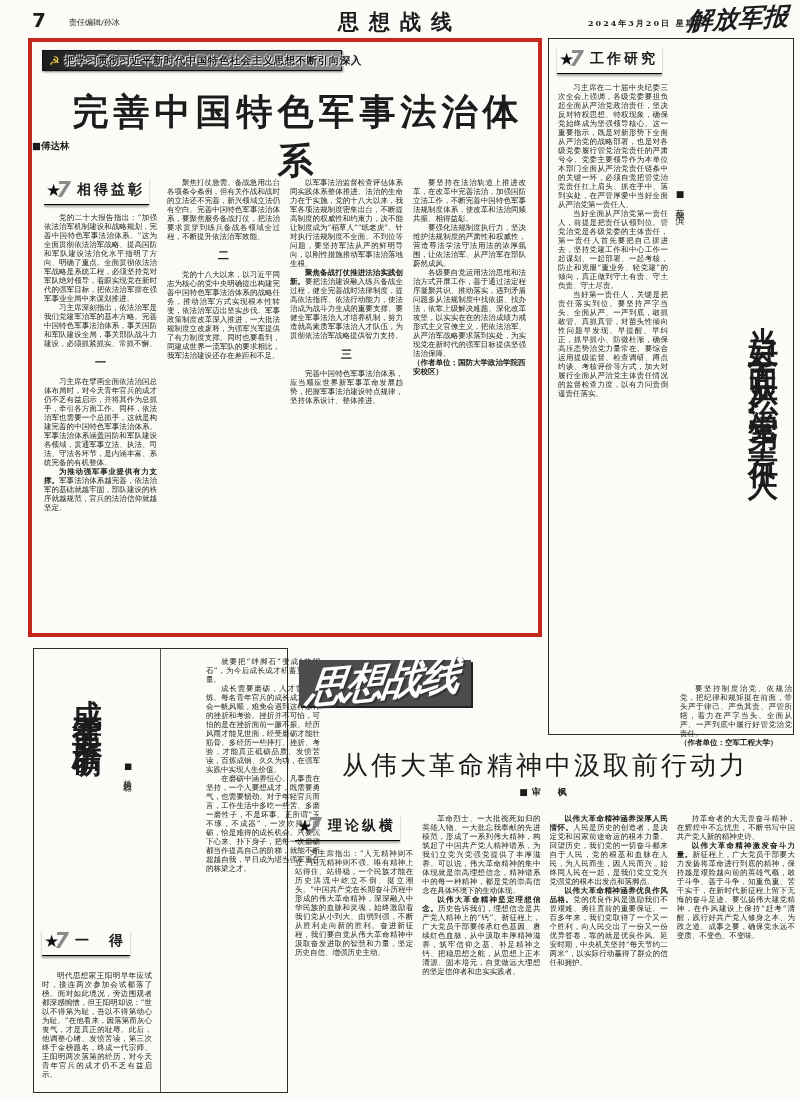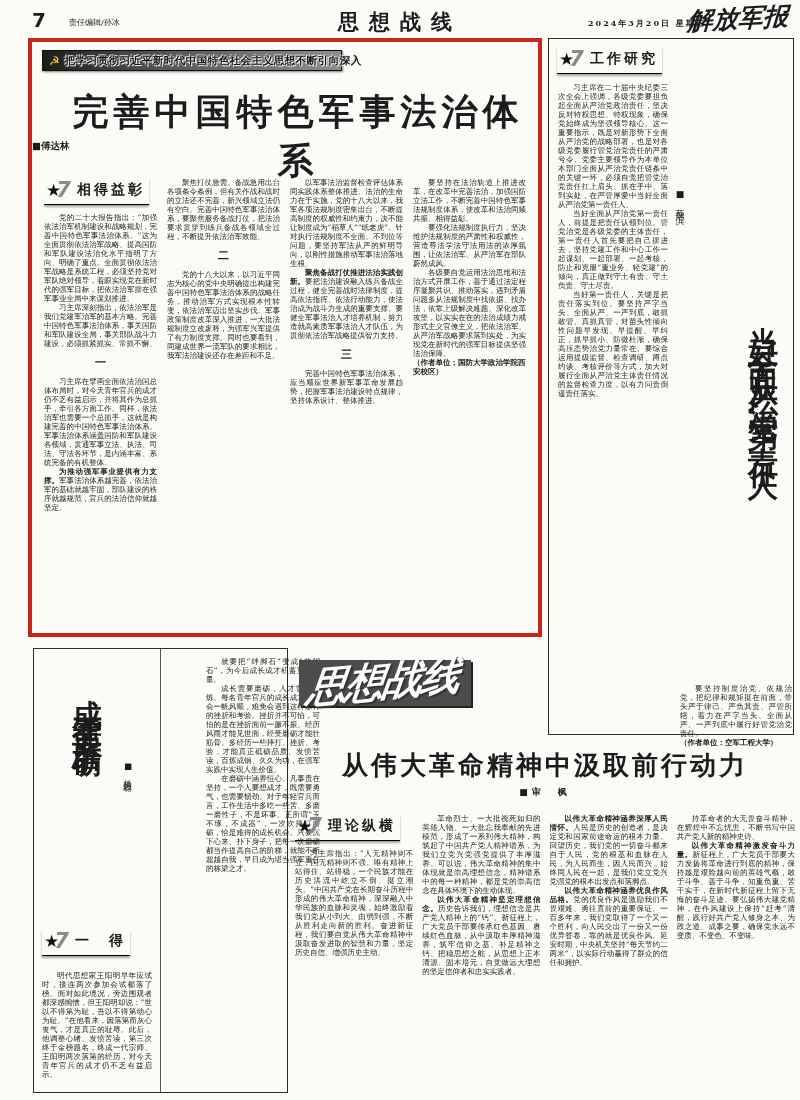--- a/index.html
+++ b/index.html
@@ -54,21 +54,21 @@
   .talent-vbyline { position:absolute; left:88px; top:112px; writing-mode:vertical-rl; text-orientation:upright; font-size:8.5px; letter-spacing:2px; }
   .talent-logo { position:absolute; left:8px; top:280px; }
   .talent-text1 { position:absolute; left:8px; top:322px; width:110px; bottom:6px; overflow:hidden; }
   .talent-text2 { position:absolute; left:133px; top:8px; width:114px; bottom:8px; overflow:hidden;margin-left:39px; }
 
   
   .spirit { position:absolute; left:295px; top:648px; width:500px; height:447px; }
   .calligraphy { position:absolute; left:4px; top:12px; width:172px; height:46px; background:#4c4c4c; box-shadow:2px 2px 0 #222; }
   .calligraphy span { position:absolute; left:8px; top:-6px; font-size:40px; font-weight:bold; font-style:italic; color:#fff;
                       transform:rotate(-5deg) skewX(-12deg); letter-spacing:-2px; white-space:nowrap; text-shadow:2px 2px 1px #333; }
-  .spirit-headline { position:absolute; left:0; right:0; top:100px; text-align:center; font-size:26px; font-weight:bold; letter-spacing:3px; }
+  .spirit-headline { position:absolute; left:0; right:0; top:100px; text-align:center; font-size:26px; font-weight:normal; letter-spacing:3px; }
   .spirit-byline { position:absolute; left:0; right:0; top:138px; text-align:center; font-size:9px; font-weight:bold; letter-spacing:4px; }
   .spirit-cols { position:absolute; left:0; right:0; top:166px; bottom:2px; display:flex; gap:9px; }
   .spirit-cols .col { flex:1 1 0; overflow:hidden; }
 </style>
 </head>
 <body>
 
 <div id="page">
 
   <div class="pagenum">7</div>

